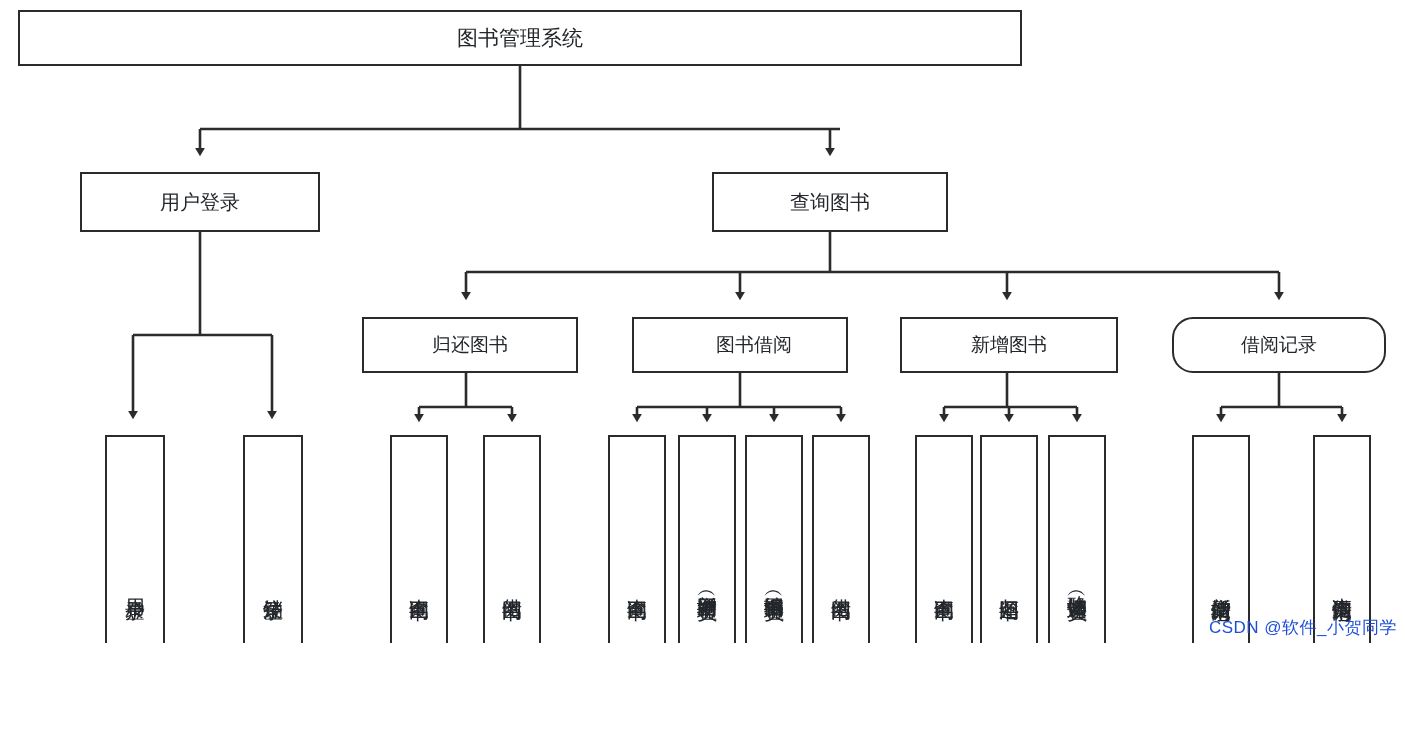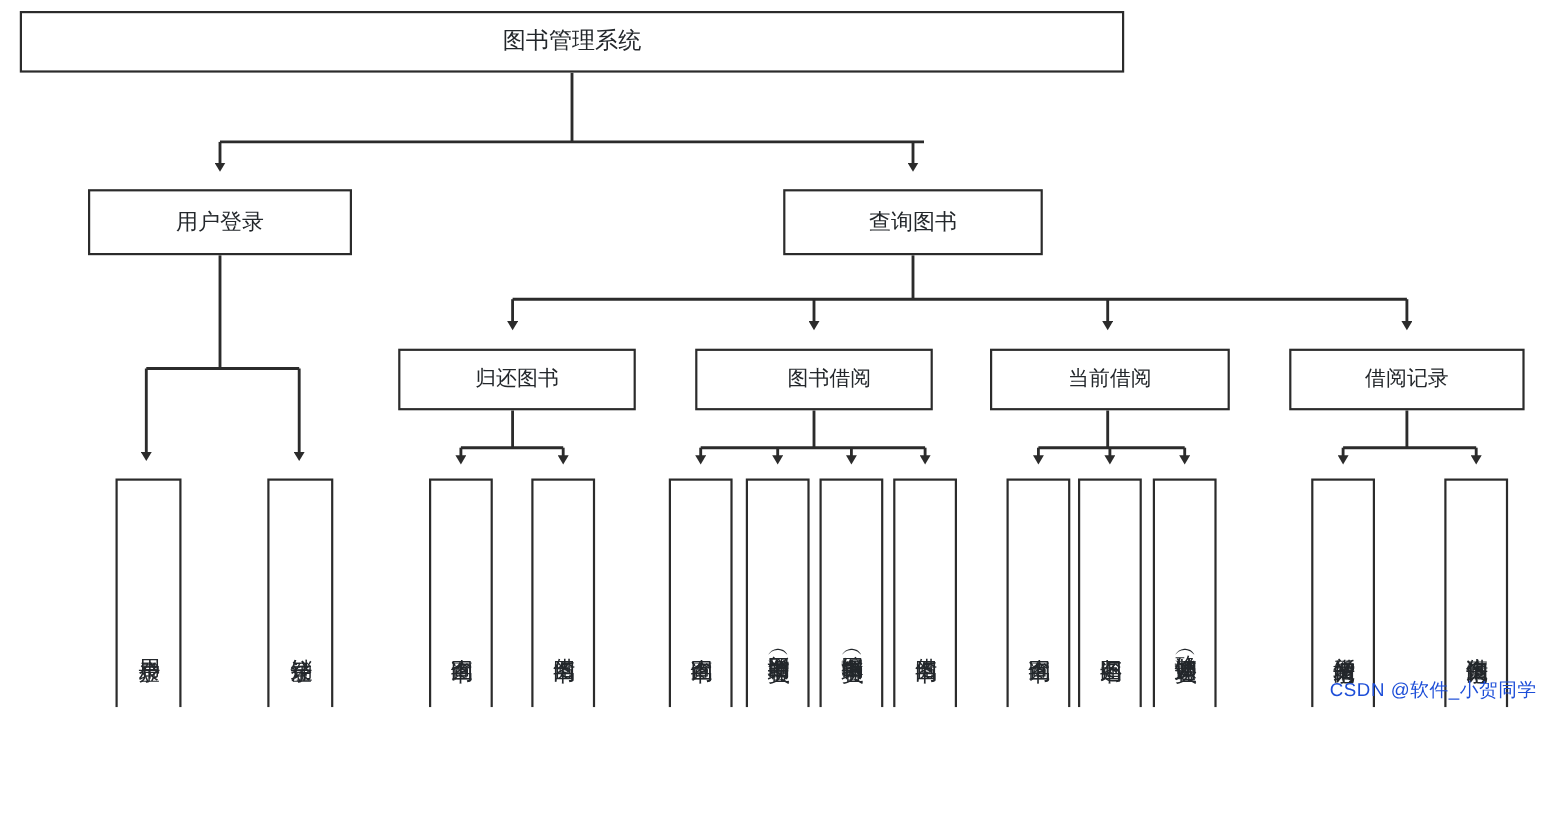--- a/index.html
+++ b/index.html
@@ -139,23 +139,23 @@
     <span class="label">查询图书</span>
   </div>
 
   <div class="node lvl2" style="left: 362px; top: 317px; width: 216px; height: 56px;">
     <span class="label">归还图书</span>
   </div>
   <div class="node lvl2" style="left: 632px; top: 317px; width: 216px; height: 56px; padding-left: 28px;">
     <span class="label">图书借阅</span>
   </div>
   <div class="node lvl2" style="left: 900px; top: 317px; width: 218px; height: 56px;">
-    <span class="label">当前借阅</span>
+    <span class="label">新增图书</span>
   </div>
-  <div class="node lvl2" style="left: 1172px; top: 317px; width: 214px; height: 56px;">
+  <div class="node lvl2" style="left: 1172px; top: 317px; width: 214px; height: 56px; border-radius: 21px;">
     <span class="label">借阅记录</span>
   </div>
 
   <div class="node leaf" style="left: 105px; top: 435px; width: 60px; height: 299px;">
     <span class="label">用户登录</span>
   </div>
   <div class="node leaf" style="left: 243px; top: 435px; width: 60px; height: 299px;">
     <span class="label">注销登录</span>
   </div>
   <div class="node leaf" style="left: 390px; top: 435px; width: 58px; height: 299px;">

